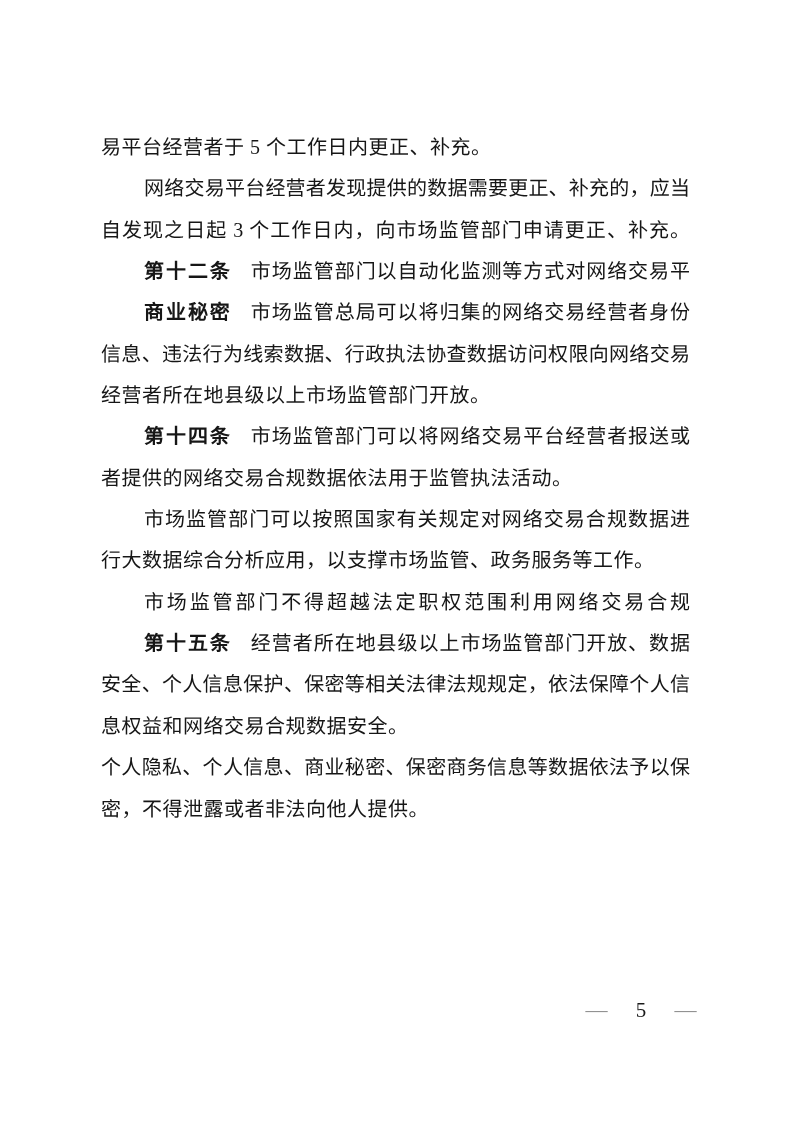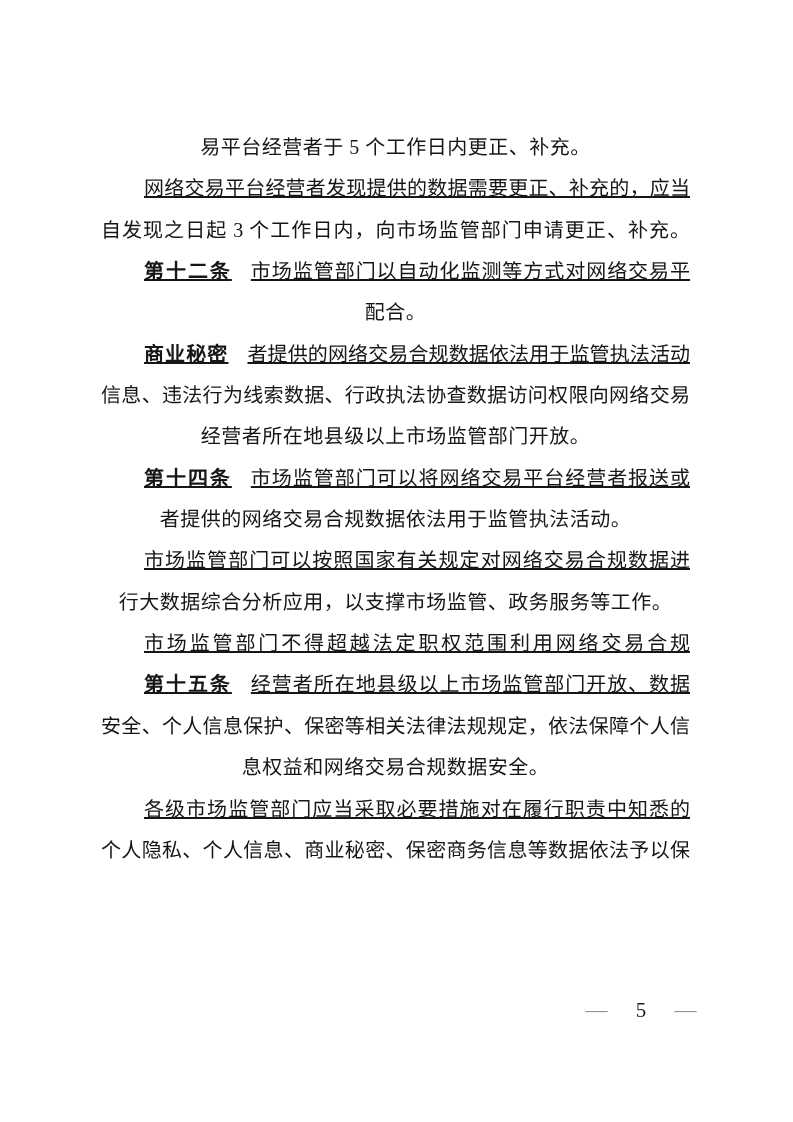--- a/index.html
+++ b/index.html
@@ -25,30 +25,29 @@
     left: 101px;
     top: 127px;
     width: 589px;
   }
   .line {
     height: 41.35px;
     line-height: 41.35px;
     font-size: 20px;
     letter-spacing: 0.5px;
     white-space: normal;
-    text-align: center;
+    text-align: left;
   }
   .line.just {
     letter-spacing: 0;
     text-align: justify;
     text-align-last: justify;
   }
   .line.indent {
     text-indent: 43px;
-    text-decoration: underline;
   }
   .article-no {
     font-weight: 700;
     margin-right: 0.95em;
     letter-spacing: 1px;
   }
   .footer {
     position: absolute;
     top: 997px;
     left: 586px;
@@ -71,34 +70,33 @@
 </style>
 </head>
 <body>
 
 <div class="page">
   <div class="content" id="doc-lines">
       <div class="line"><span>易平台经营者于 5 个工作日内更正、补充。</span></div>
       <div class="line indent just"><span>网络交易平台经营者发现提供的数据需要更正、补充的，应当</span></div>
       <div class="line just"><span>自发现之日起 3 个工作日内，向市场监管部门申请更正、补充。</span></div>
       <div class="line indent just"><b class="article-no">第十二条</b><span>市场监管部门以自动化监测等方式对网络交易平</span></div>
-      <div class="line"><span>配合。</span></div>
-      <div class="line indent just"><b class="article-no">商业秘密</b><span>者提供的网络交易合规数据依法用于监管执法活动</span></div>
+      <div class="line indent just"><b class="article-no">商业秘密</b><span>市场监管总局可以将归集的网络交易经营者身份</span></div>
       <div class="line just"><span>信息、违法行为线索数据、行政执法协查数据访问权限向网络交易</span></div>
       <div class="line"><span>经营者所在地县级以上市场监管部门开放。</span></div>
       <div class="line indent just"><b class="article-no">第十四条</b><span>市场监管部门可以将网络交易平台经营者报送或</span></div>
       <div class="line"><span>者提供的网络交易合规数据依法用于监管执法活动。</span></div>
       <div class="line indent just"><span>市场监管部门可以按照国家有关规定对网络交易合规数据进</span></div>
       <div class="line"><span>行大数据综合分析应用，以支撑市场监管、政务服务等工作。</span></div>
       <div class="line indent just"><span>市场监管部门不得超越法定职权范围利用网络交易合规</span></div>
       <div class="line indent just"><b class="article-no">第十五条</b><span>经营者所在地县级以上市场监管部门开放、数据</span></div>
       <div class="line just"><span>安全、个人信息保护、保密等相关法律法规规定，依法保障个人信</span></div>
       <div class="line"><span>息权益和网络交易合规数据安全。</span></div>
-      <div class="line indent just"><span>各级市场监管部门应当采取必要措施对在履行职责中知悉的</span></div>
       <div class="line just"><span>个人隐私、个人信息、商业秘密、保密商务信息等数据依法予以保</span></div>
+      <div class="line"><span>密，不得泄露或者非法向他人提供。</span></div>
     </div>
 
   <div class="footer">
     <span class="dash">—</span>
     <span class="pagenum">5</span>
     <span class="dash">—</span>
   </div>
 </div>
 
 </body></html>

